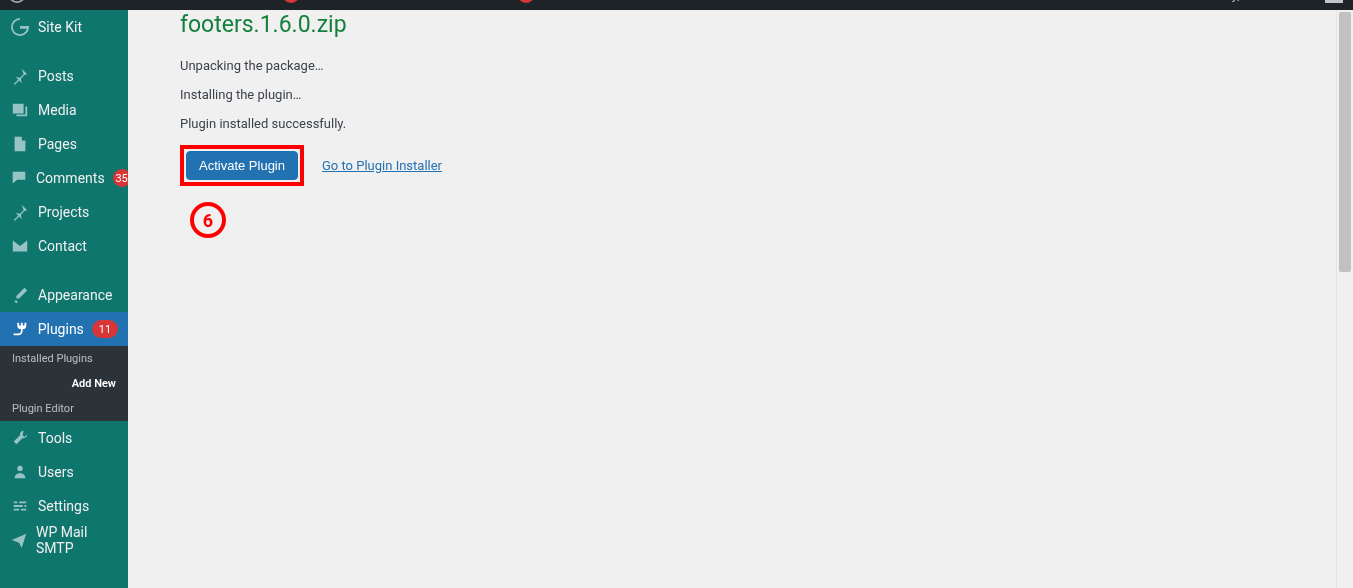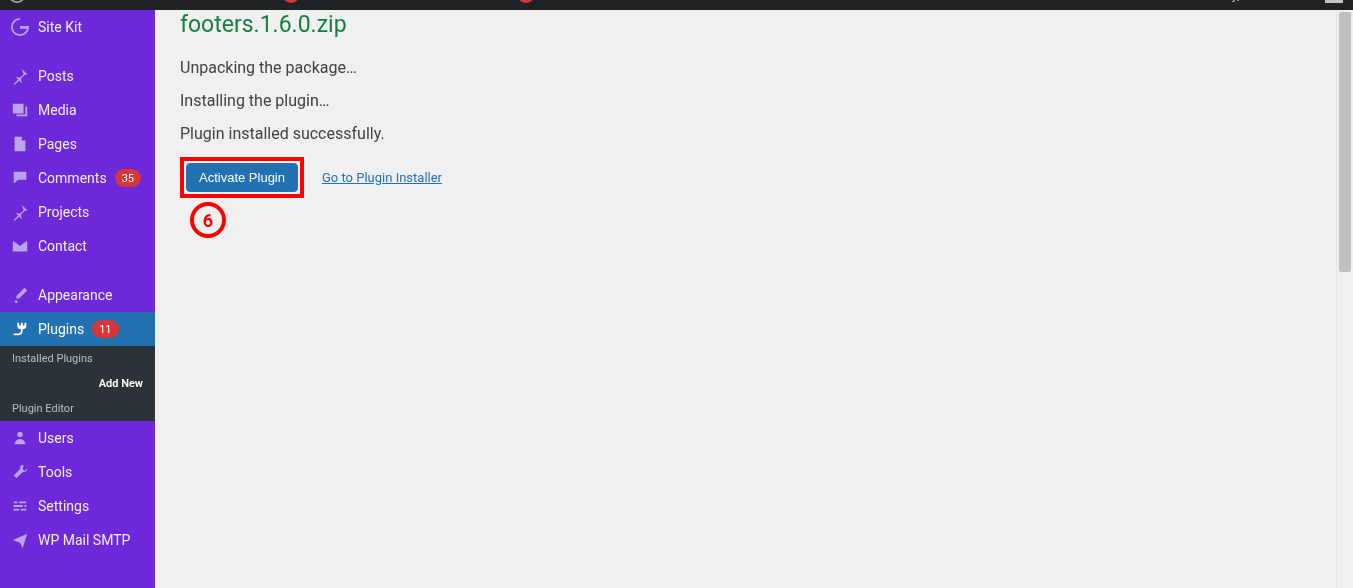--- a/index.html
+++ b/index.html
@@ -59,22 +59,22 @@
   #toolbar .avatar {
     width: 18px; height: 18px;
     background: #c3c4c7;
   }
 
   
   #adminmenu {
     position: absolute;
     top: 10px; 
     left: 0;
-    width: 155px;
-    background: #6d28d9;
+    width: 128px;
+    background: #0f766e;
     color: #fff;
     height: 578px;
     overflow: hidden;
   }
   #adminmenu .menu-item {
     display: flex;
     align-items: center;
     height: 34px;
     padding: 0 10px;
     color: #f0f0f1;
@@ -139,21 +139,21 @@
   }
   #wpbody h1.page-title {
     font-size: 23px;
     font-weight: 400;
     line-height: 1.3;
     color: #15803d;
     padding: 0;
   }
   #wpbody p.status {
     margin-top: 18px;
-    font-size: 16px;
+    font-size: 13px;
   }
   #wpbody p.status + p.status { margin-top: 14px; }
   .action-row {
     margin-top: 14px;
     display: flex;
     align-items: center;
     gap: 18px;
   }
   .highlight-box {
     border: 4px solid #ff0000;
@@ -353,34 +353,34 @@
 
   <div class="submenu">
     <span class="sub-item">Installed Plugins</span>
     <span class="sub-item current">Add New</span>
     <span class="sub-item">Plugin Editor</span>
   </div>
 
   <div class="menu-item">
     <span class="icon">
         <svg width="18" height="18" viewBox="0 0 20 20">
+          <path d="M14 2a4 4 0 0 0-4 5L3 14l3 3 7-7a4 4 0 0 0 5-4l-3 3-2-2z"></path>
+        </svg>
+      </span>
+    <span>Tools</span>
+  </div>
+
+  <div class="menu-item">
+    <span class="icon">
+        <svg width="18" height="18" viewBox="0 0 20 20">
           <circle cx="10" cy="6" r="3"></circle>
           <path d="M4 17a6 6 0 0 1 12 0z"></path>
         </svg>
       </span>
     <span>Users</span>
-  </div>
-
-  <div class="menu-item">
-    <span class="icon">
-        <svg width="18" height="18" viewBox="0 0 20 20">
-          <path d="M14 2a4 4 0 0 0-4 5L3 14l3 3 7-7a4 4 0 0 0 5-4l-3 3-2-2z"></path>
-        </svg>
-      </span>
-    <span>Tools</span>
   </div>
 
   <div class="menu-item">
     <span class="icon">
         <svg width="18" height="18" viewBox="0 0 20 20">
           <path d="M3 5h4v2H3zm6 0h8v2H9zM3 9h10v2H3zm12 0h2v2h-2zM3 13h6v2H3zm8 0h6v2h-6z"></path>
         </svg>
       </span>
     <span>Settings</span>
   </div>

